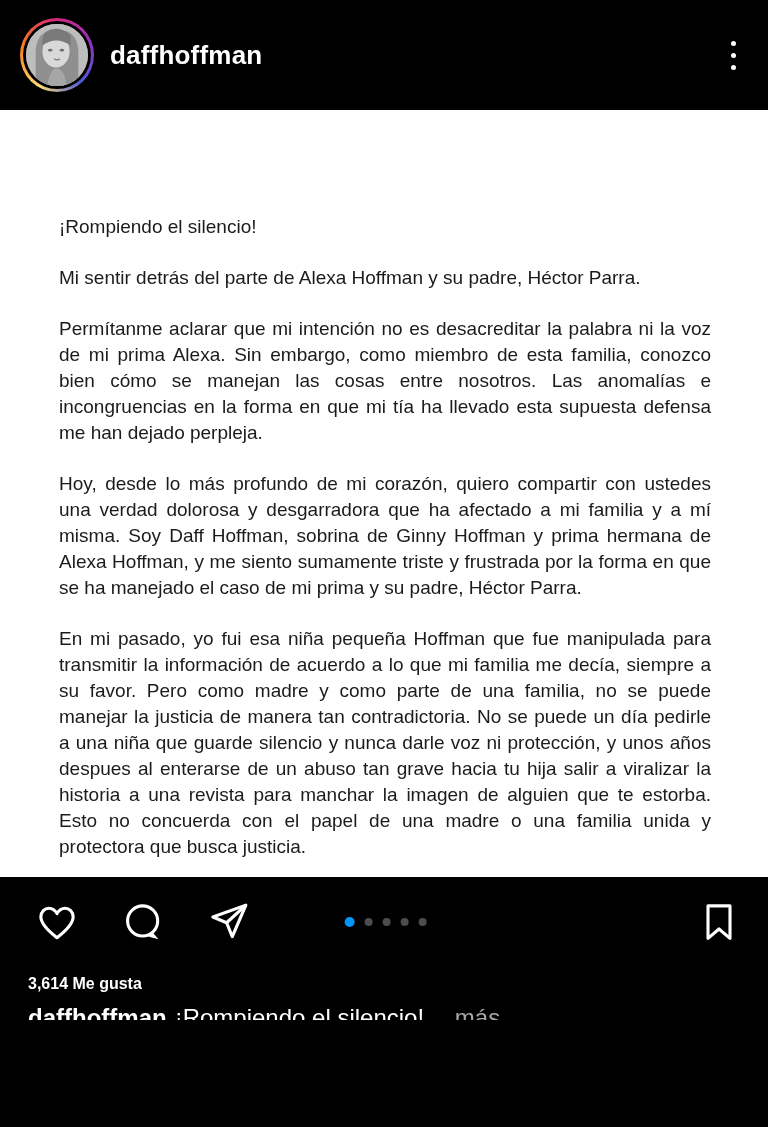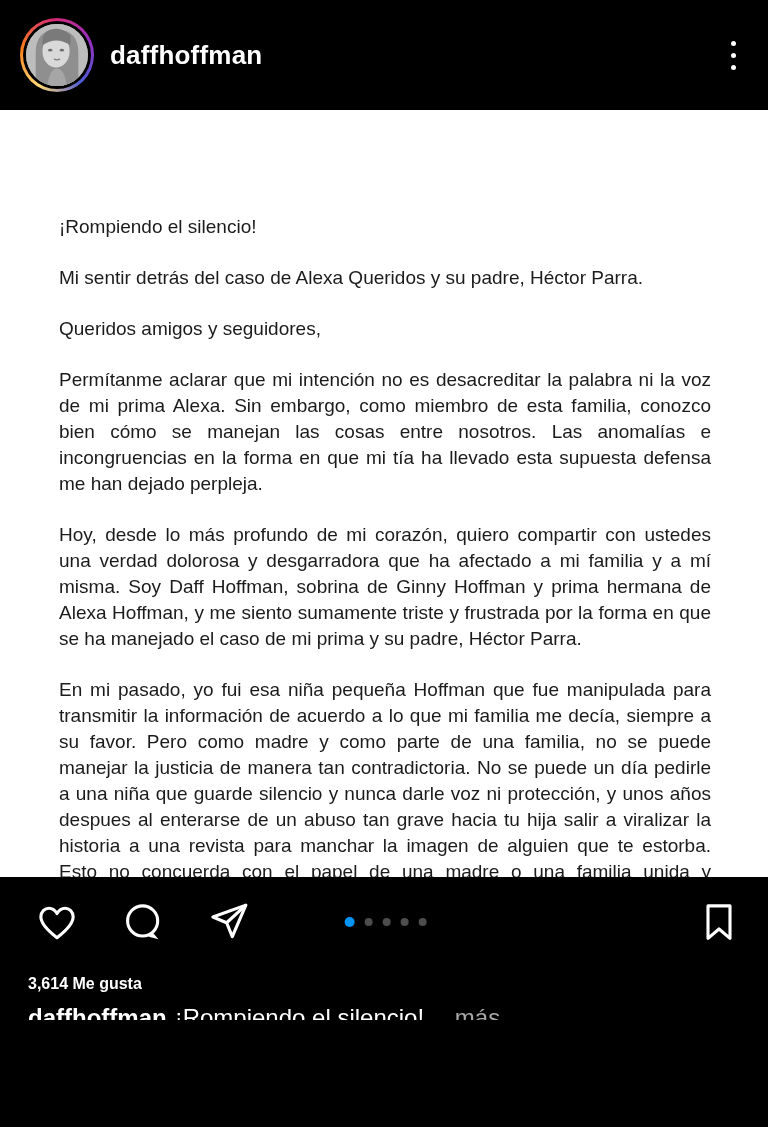--- a/index.html
+++ b/index.html
@@ -133,22 +133,21 @@
     <div class="header-spacer"></div>
     <div class="menu-dots">
       <span></span>
         <span></span>
         <span></span>
     </div>
   </div>
 
   <div class="post-image">
     <div class="doc-block">¡Rompiendo el silencio!</div>
-    <div class="doc-block">Mi sentir detrás del caso de Alexa Queridos y su padre, Héctor Parra.</div>
-    <div class="doc-block">Queridos amigos y seguidores,</div>
+    <div class="doc-block">Mi sentir detrás del parte de Alexa Hoffman y su padre, Héctor Parra.</div>
     <p class="doc-par">Permítanme aclarar que mi intención no es desacreditar la palabra ni la voz de mi prima Alexa. Sin embargo, como miembro de esta familia, conozco bien cómo se manejan las cosas entre nosotros. Las anomalías e incongruencias en la forma en que mi tía ha llevado esta supuesta defensa me han dejado perpleja.</p>
     <p class="doc-par">Hoy, desde lo más profundo de mi corazón, quiero compartir con ustedes una verdad dolorosa y desgarradora que ha afectado a mi familia y a mí misma. Soy Daff Hoffman, sobrina de Ginny Hoffman y prima hermana de Alexa Hoffman, y me siento sumamente triste y frustrada por la forma en que se ha manejado el caso de mi prima y su padre, Héctor Parra.</p>
     <p class="doc-par">En mi pasado, yo fui esa niña pequeña Hoffman que fue manipulada para transmitir la información de acuerdo a lo que mi familia me decía, siempre a su favor. Pero como madre y como parte de una familia, no se puede manejar la justicia de manera tan contradictoria. No se puede un día pedirle a una niña que guarde silencio y nunca darle voz ni protección, y unos años despues al enterarse de un abuso tan grave hacia tu hija salir a viralizar la historia a una revista para manchar la imagen de alguien que te estorba. Esto no concuerda con el papel de una madre o una familia unida y protectora que busca justicia.</p>
   </div>
 
   <div class="bottom">
 
     <div class="actions-row">
       <div class="left-actions">
         <div class="icon-btn">

